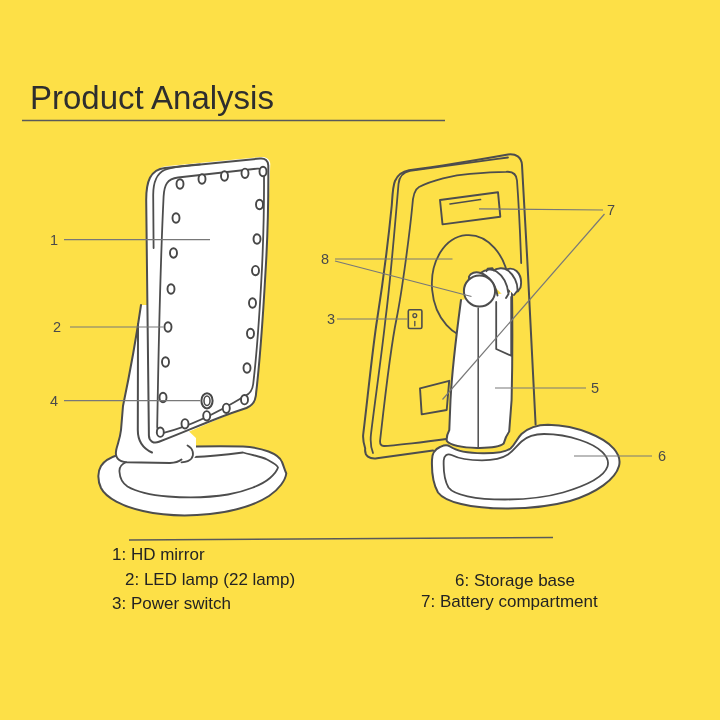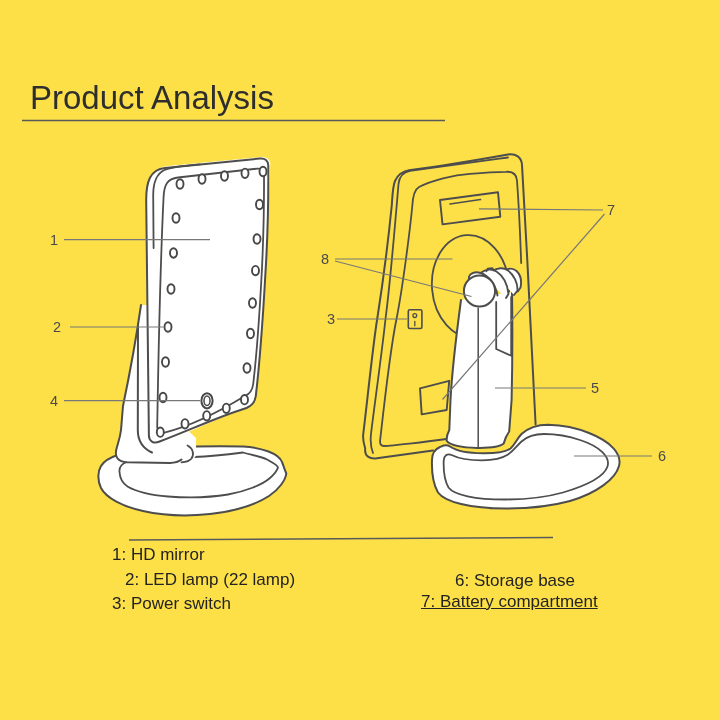--- a/index.html
+++ b/index.html
@@ -178,14 +178,14 @@
       <text x="321" y="263.5">8</text>
       <text x="591" y="393">5</text>
       <text x="658" y="461">6</text>
     </g>
   </svg>
 
   <div class="leg" style="left:112px;top:545px;">1: HD mirror</div>
   <div class="leg" style="left:125px;top:570px;">2: LED lamp (22 lamp)</div>
   <div class="leg" style="left:112px;top:594px;text-align:center;">3: Power switch</div>
   <div class="leg" style="left:421px;top:571px;margin-left:34px;">6: Storage base</div>
-  <div class="leg" style="left:421px;top:592px;text-decoration:underline;">7: Battery compartment</div>
+  <div class="leg" style="left:421px;top:592px;">7: Battery compartment</div>
 </div>
 
 </body></html>

